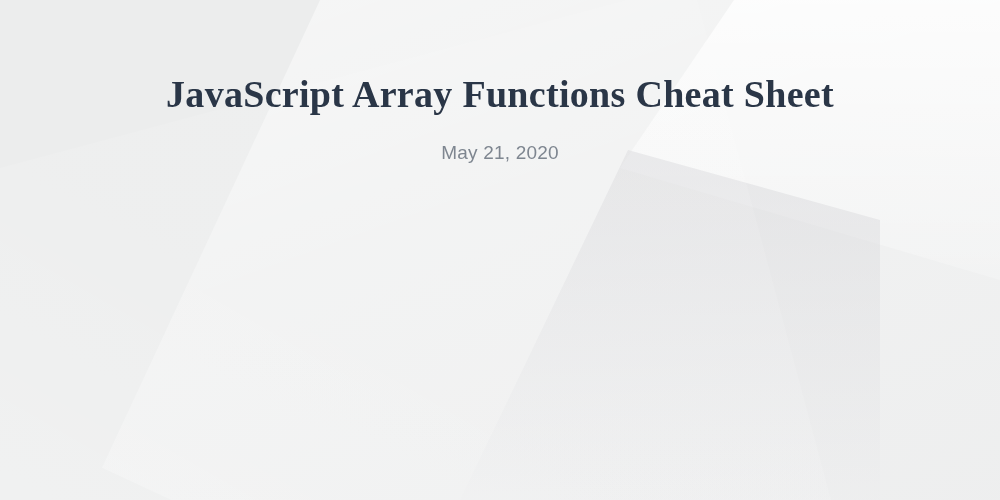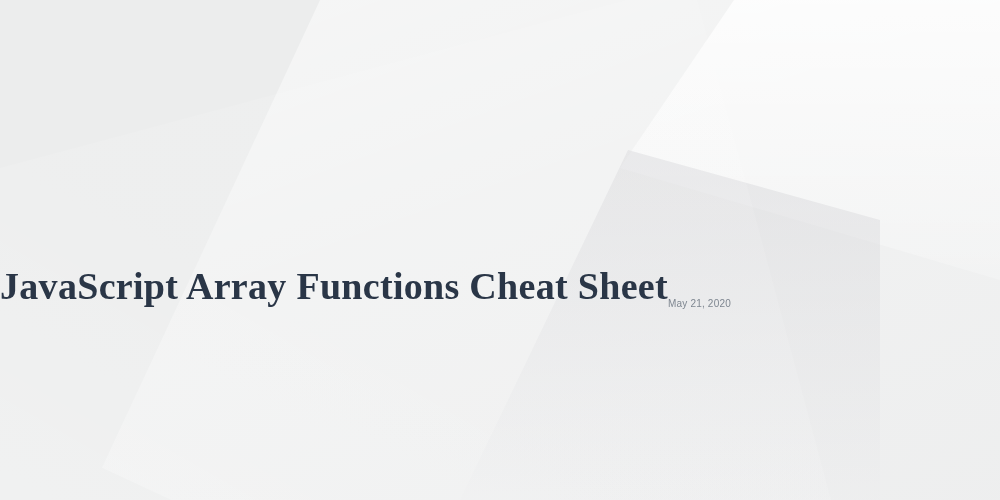--- a/index.html
+++ b/index.html
@@ -58,36 +58,36 @@
       height: 350px;
       background: linear-gradient(180deg, rgba(215,215,218,0.5), rgba(235,235,237,0.2));
       clip-path: polygon(40% 0, 100% 20%, 100% 100%, 0 100%);
     }
     .content {
       position: relative;
       z-index: 2;
       width: 100%;
       height: 100%;
       display: flex;
-      flex-direction: row;
+      flex-direction: column;
       align-items: center;
       justify-content: flex-start;
       padding-top: 72px;
     }
     .title {
       font-size: 38px;
       font-weight: bold;
       color: #2a3647;
       letter-spacing: 0.3px;
       text-align: center;
       font-family: Georgia, 'Times New Roman', serif;
     }
     .date {
-      margin-top: 34px;
-      font-size: 10px;
+      margin-top: 26px;
+      font-size: 19px;
       color: #7e8690;
       font-family: -apple-system, BlinkMacSystemFont, 'Segoe UI', Arial, sans-serif;
       letter-spacing: 0.2px;
     }
   </style>
 </head>
 <body>
 
 <div class="bg">
   <div class="poly1"></div>

